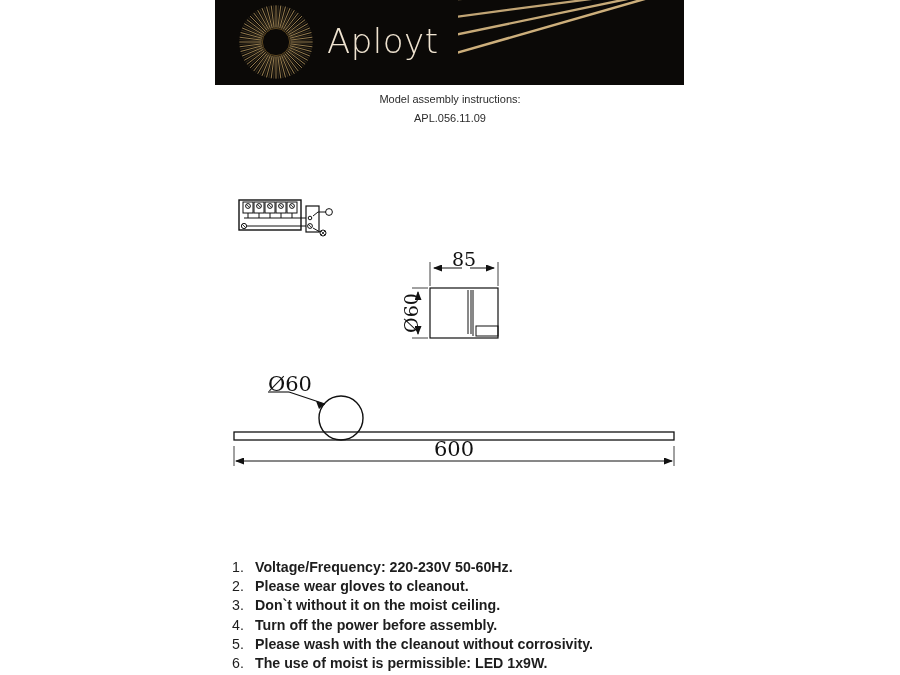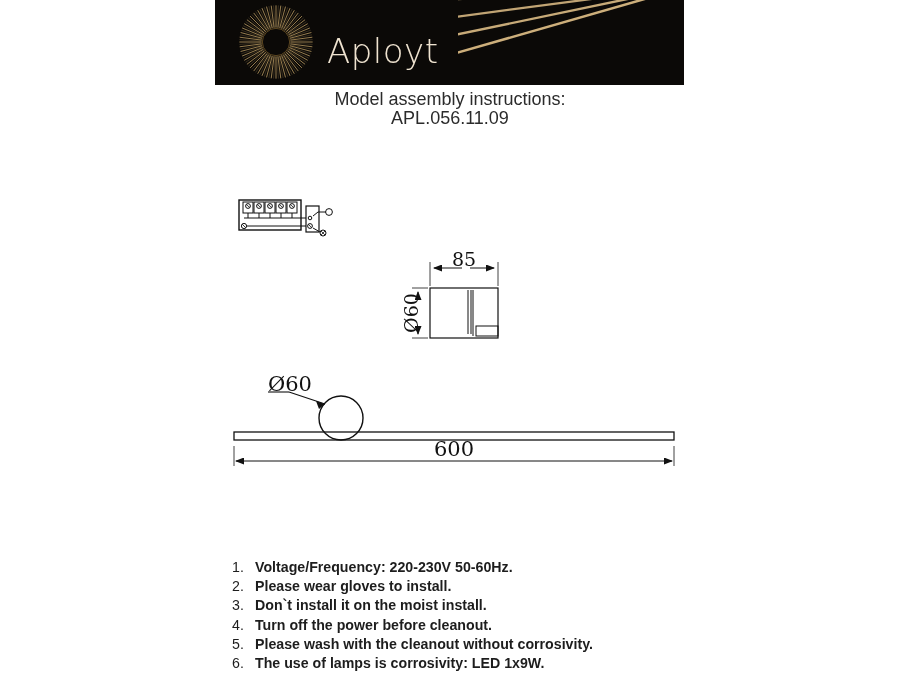--- a/index.html
+++ b/index.html
@@ -47,32 +47,31 @@
     position: absolute;
     left: 112px;
     top: 17px;
     font-family: "DejaVu Sans", sans-serif;
     font-size: 34px;
     letter-spacing: 0.5px;
     color: #efe3d0;
     font-weight: 300;
     line-height: 48px;
     white-space: nowrap;
-    margin-top: 10px;
   }
 
   
   .title-block {
     position: absolute;
     left: 0;
     top: 90px;
     width: 900px;
     text-align: center;
     color: #2b2b2b;
-    font-size: 18px;
+    font-size: 11px;
     line-height: 19px;
   }
   .title-block .line1 { display: block; }
   .title-block .line2 { display: block; }
 
   
   .drawing {
     position: absolute;
     left: 0;
     top: 0;
@@ -371,31 +370,31 @@
   <text x="454" y="456" text-anchor="middle" font-family="DejaVu Serif, serif" font-size="21" fill="#111">600</text>
 </svg>
 
 <div class="instructions">
   <div class="instr-row">
     <span class="instr-num">1.</span>
     <span class="instr-text">Voltage/Frequency: 220-230V 50-60Hz.</span>
   </div>
   <div class="instr-row">
     <span class="instr-num">2.</span>
-    <span class="instr-text">Please wear gloves to install.</span>
+    <span class="instr-text">Please wear gloves to cleanout.</span>
   </div>
   <div class="instr-row">
     <span class="instr-num">3.</span>
-    <span class="instr-text">Don`t install it on the moist install.</span>
+    <span class="instr-text">Don`t without it on the moist ceiling.</span>
   </div>
   <div class="instr-row">
     <span class="instr-num">4.</span>
-    <span class="instr-text">Turn off the power before cleanout.</span>
+    <span class="instr-text">Turn off the power before assembly.</span>
   </div>
   <div class="instr-row">
     <span class="instr-num">5.</span>
     <span class="instr-text">Please wash with the cleanout without corrosivity.</span>
   </div>
   <div class="instr-row">
     <span class="instr-num">6.</span>
-    <span class="instr-text">The use of lamps is corrosivity: LED 1x9W.</span>
+    <span class="instr-text">The use of moist is permissible: LED 1x9W.</span>
   </div>
 </div>
 
 </body></html>

